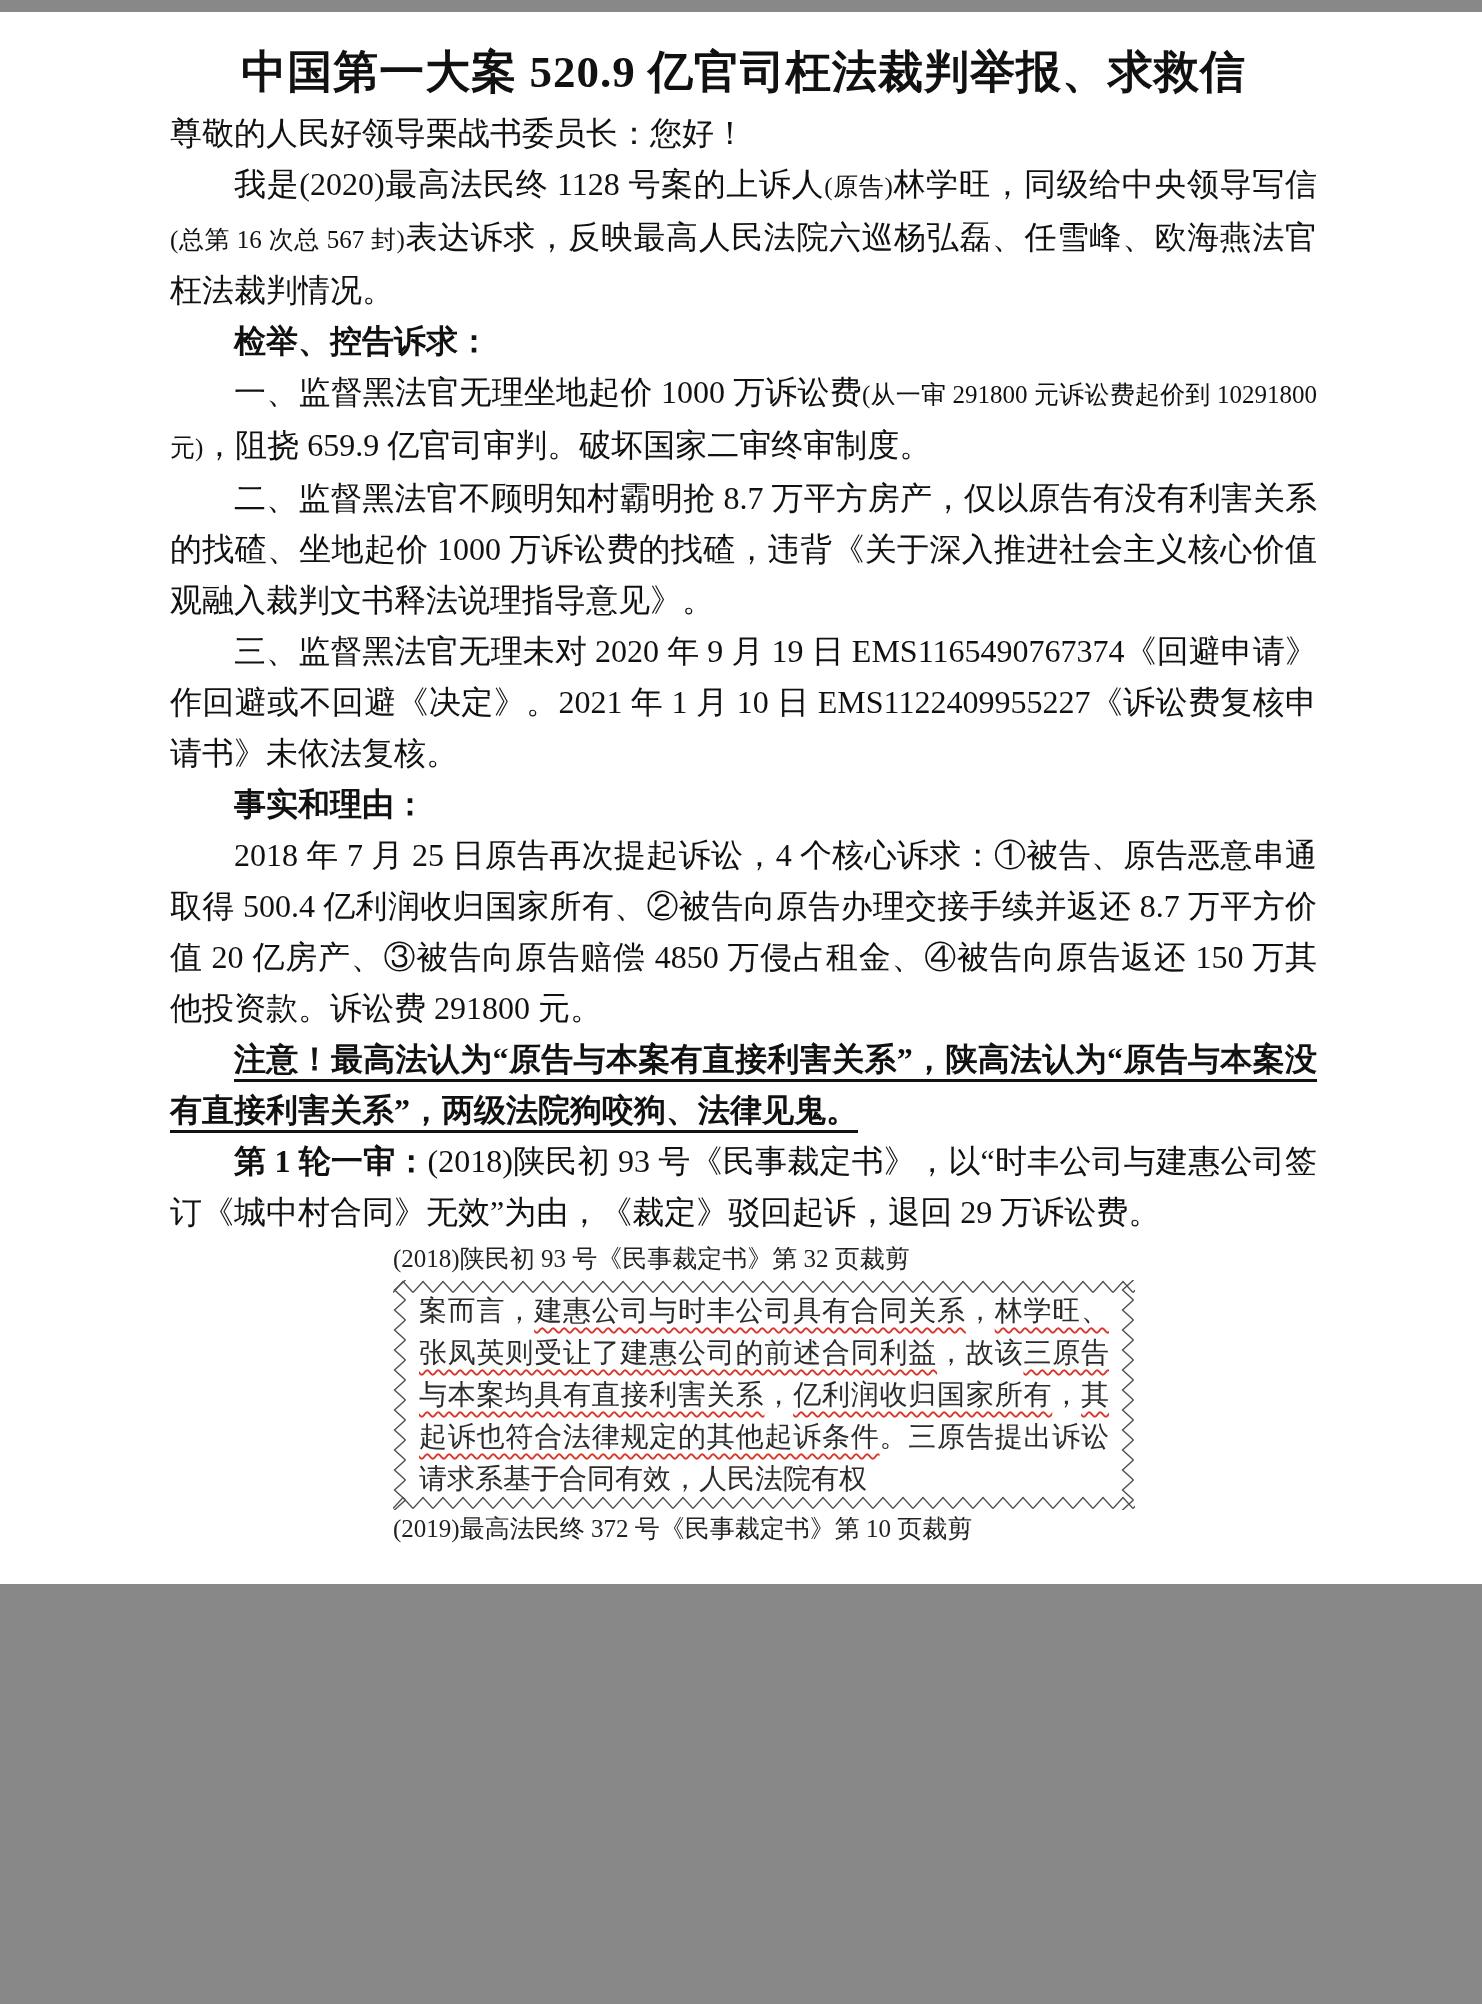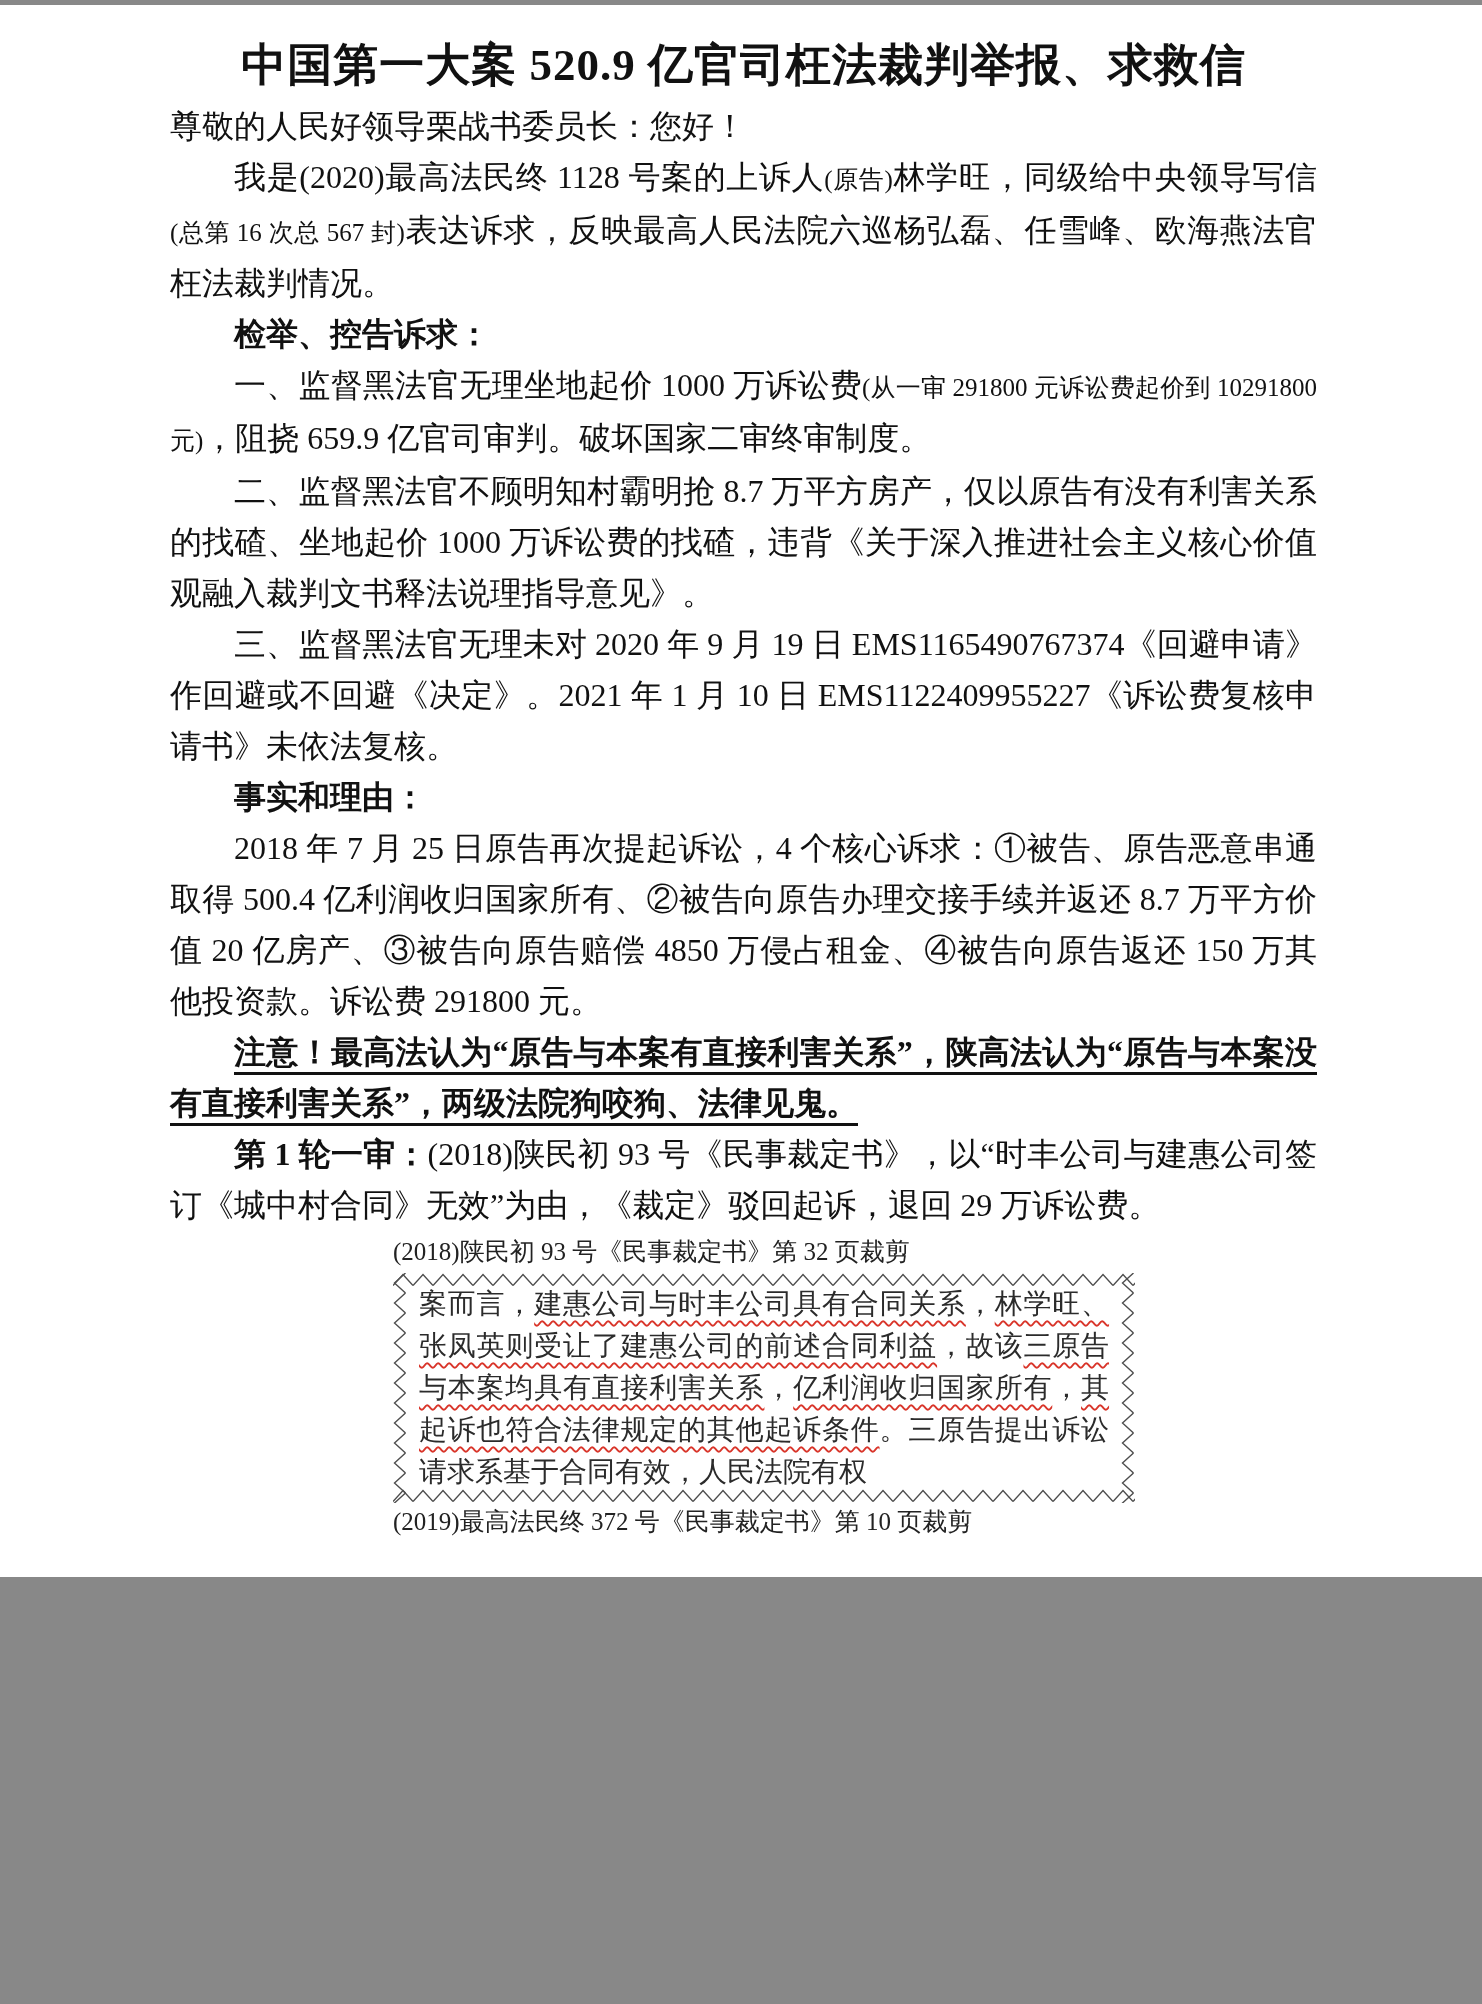--- a/index.html
+++ b/index.html
@@ -1,17 +1,17 @@
 <!DOCTYPE html>
 <html><head>
 <meta charset="utf-8">
 <style>
   html,body { margin:0; padding:0; background:#888; }
   .page {
-    position:relative; width:1482px; height:1572px; margin:5px auto;
+    position:relative; width:1482px; height:1572px; margin:12px auto;
     background:#ffffff; overflow:hidden;
     font-family:"Liberation Serif","DejaVu Serif",serif; color:#111;
   }
   .content { position:absolute; left:170px; top:28px; width:1147px; }
 
   .doc-title {
     margin:0 0 4px 0; font-size:45px; line-height:64px; font-weight:700;
     text-align:center; letter-spacing:1px; white-space:nowrap;
   }
 

